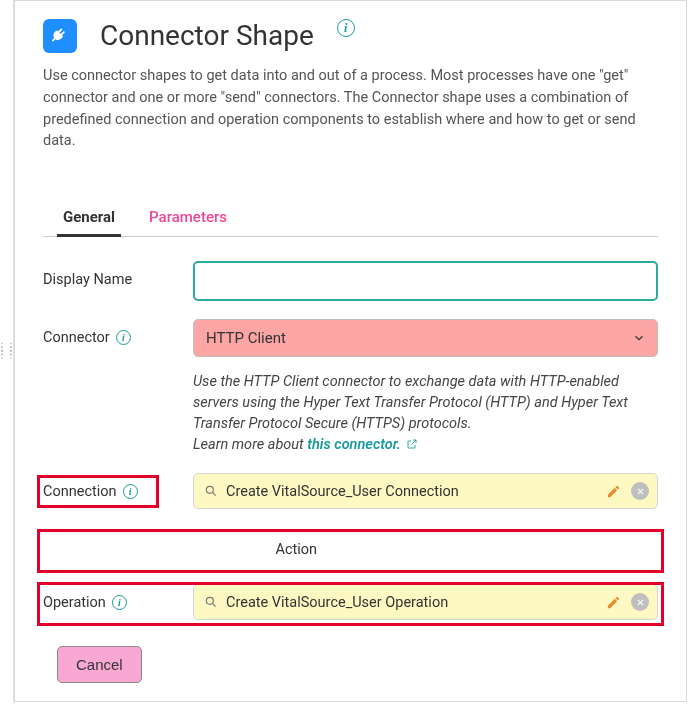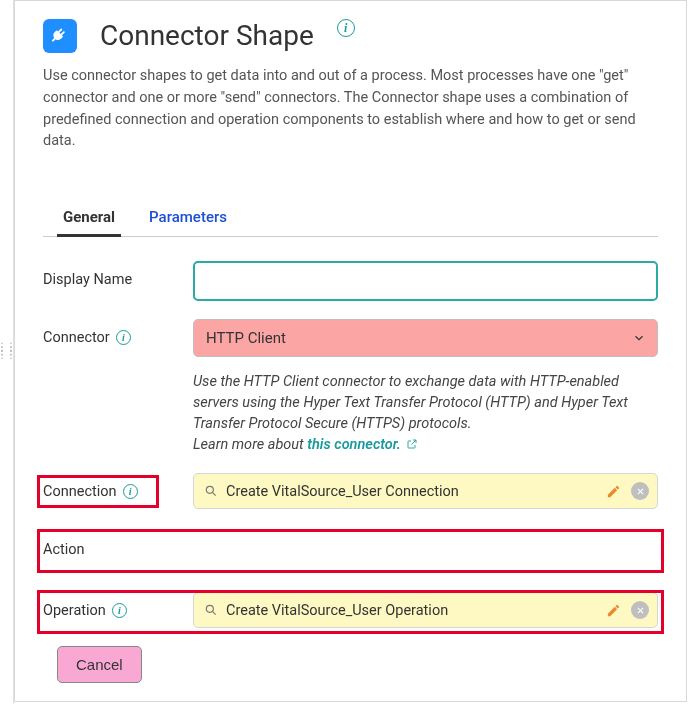--- a/index.html
+++ b/index.html
@@ -88,37 +88,38 @@
     border-bottom: 1px solid #ccc;
     display:flex;
     gap: 30px;
     padding-left: 18px;
     margin-bottom: 24px;
   }
   .tab {
     padding: 6px 2px 10px 2px;
     cursor: pointer;
     font-size: 15px;
-    color: #1d4ed8;
+    color: #ec4899;
     font-weight: 500;
     position: relative;
   }
   .tab.active {
     color: #333;
     font-weight: 700;
   }
   .tab.active::after {
     content: "";
     position:absolute; left:-4px; right:-4px; bottom:-1px;
     height: 3px; background:#333;
   }
   .form-row {
     display:flex;
     align-items:flex-start;
     margin-bottom: 18px;
+    justify-content: center;
   }
   .label-col {
     width: 150px;
     padding-top: 10px;
     display:flex;
     align-items:center;
     gap: 6px;
     font-size: 14.5px;
     color:#333;
   }
@@ -307,21 +308,21 @@
         <span class="clear-circ">
           <svg viewBox="0 0 24 24">
               <line x1="5" y1="5" x2="19" y2="19"></line>
               <line x1="19" y1="5" x2="5" y2="19"></line>
             </svg>
         </span>
       </div>
     </div>
   </div>
 
-  <div class="form-row hl" style="margin-bottom:34px;">
+  <div class="form-row hl" style="margin-bottom:26px;">
     <div class="hl-box" style="left:-6px; top:-2px; right:-6px; height:44px;"></div>
     <div class="label-col">
       <span>Action</span>
     </div>
   </div>
 
   <div class="form-row hl" style="margin-bottom:0;">
     <div class="hl-box" style="left:-6px; top:-2px; right:-6px; height:44px;"></div>
     <div class="label-col">
       <span>Operation</span>

